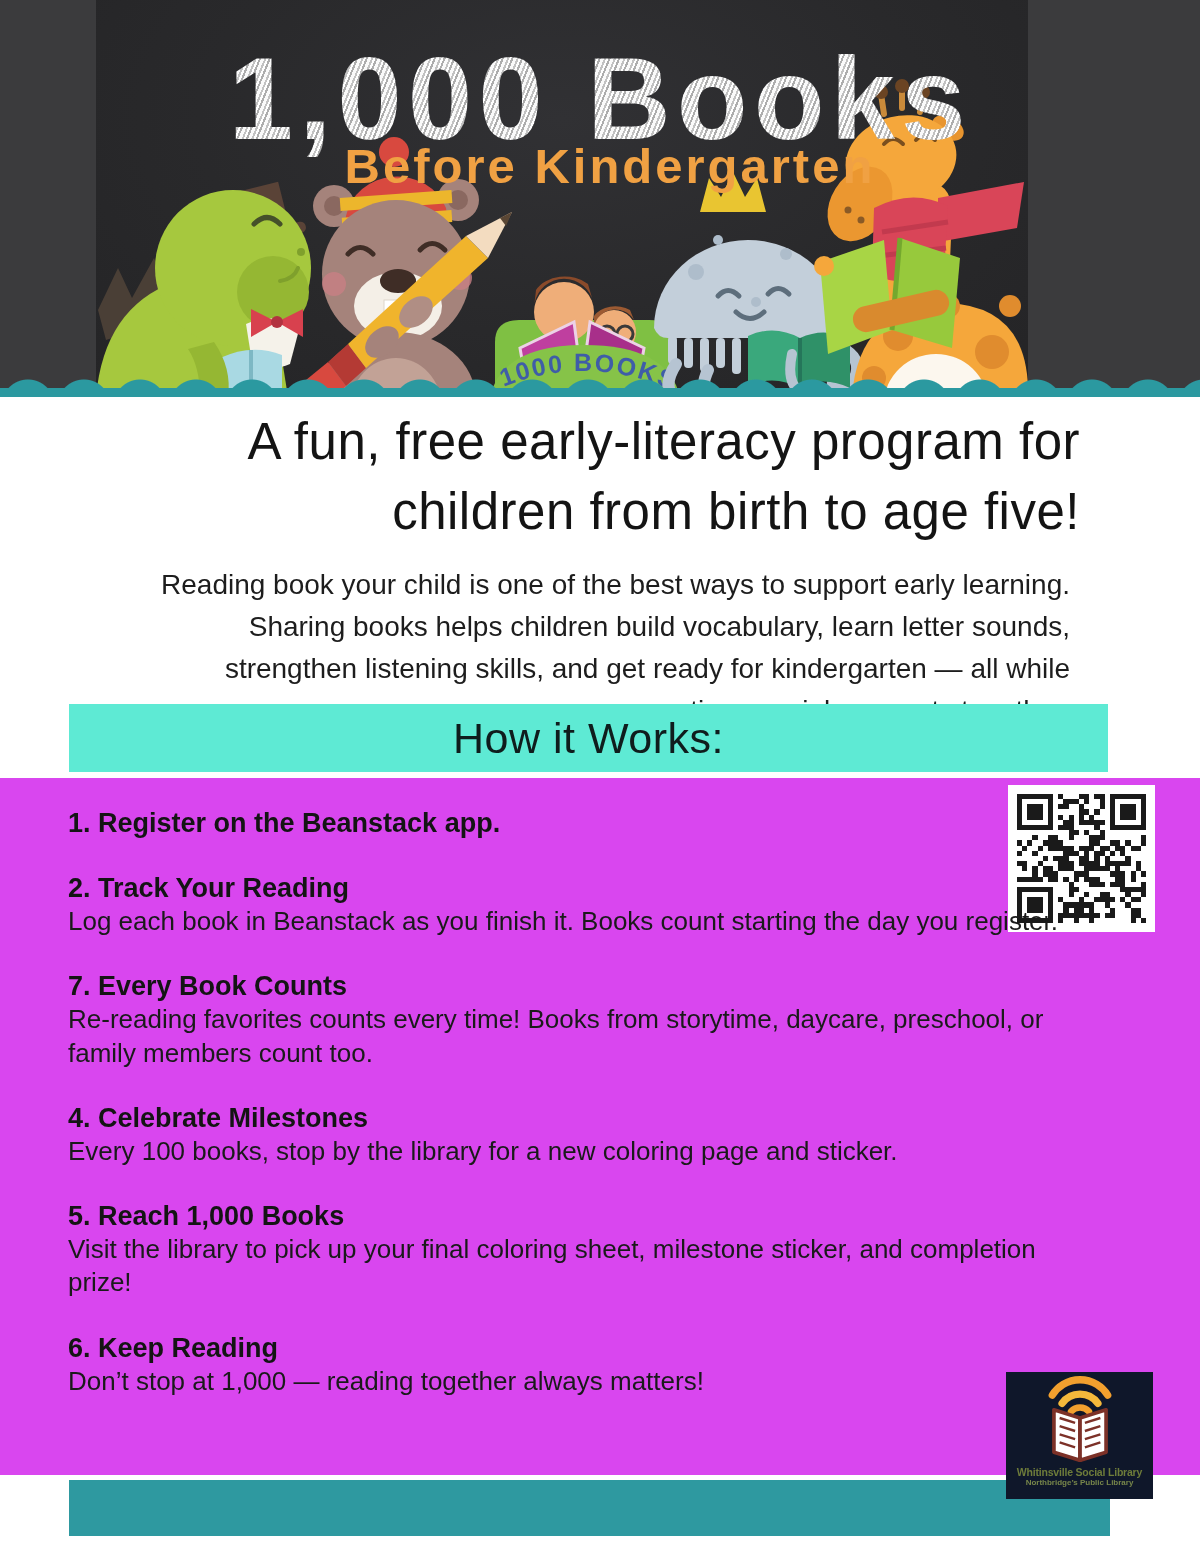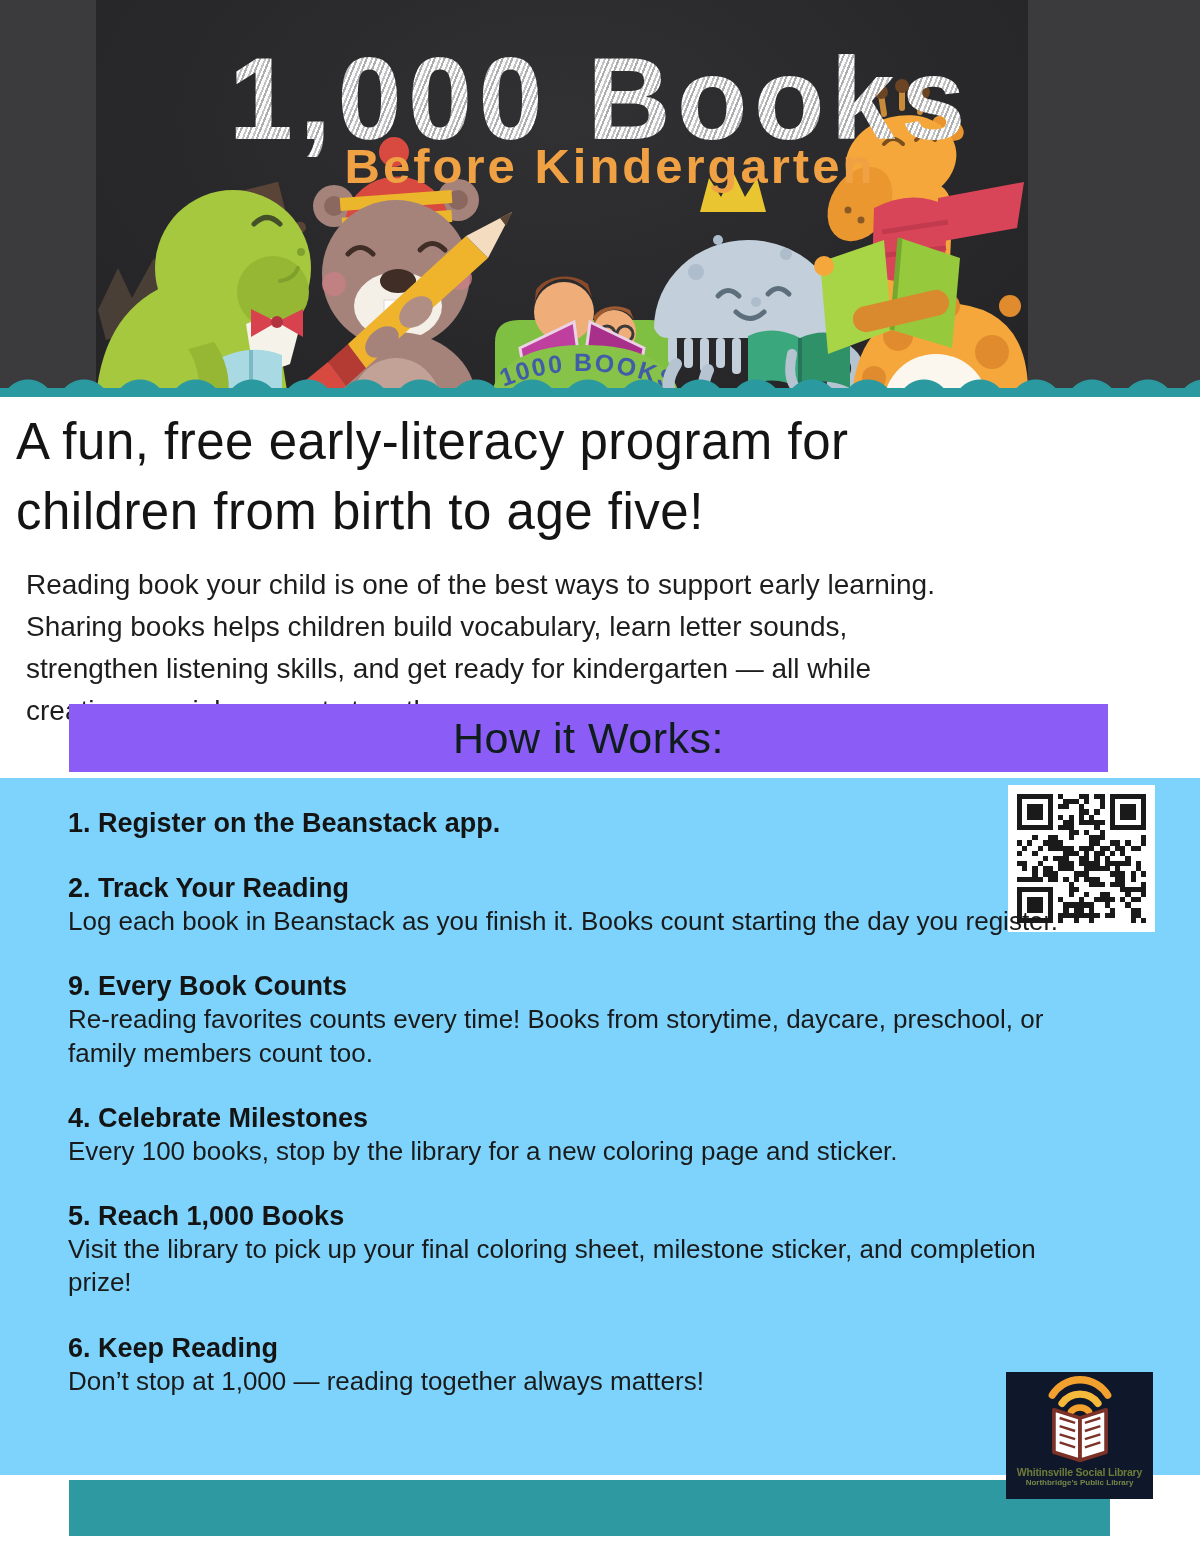--- a/index.html
+++ b/index.html
@@ -19,34 +19,34 @@
   }
   .chalk-subtitle{position:absolute;left:10px;top:138px;width:100%;text-align:center;
                   font-size:49px;font-weight:700;letter-spacing:3px;color:#f0a143;white-space:nowrap;}
   .animals{position:absolute;left:96px;top:0;width:932px;height:397px;}
   .scallop{position:absolute;left:0;bottom:0;width:100%;height:30px;
            background-image:radial-gradient(circle 27px at 28px 39px, #2b99a0 26px, rgba(0,0,0,0) 27px);
            background-size:56px 60px;background-repeat:repeat-x;}
   .scallop::after{content:"";position:absolute;left:0;bottom:0;width:100%;height:9px;background:#2b99a0;}
 
   
-  .intro{position:absolute;left:0;top:397px;width:1080px;text-align:left;padding-left:16px;}
+  .intro{position:absolute;left:0;top:397px;width:1080px;text-align:right;}
   .intro-heading{margin:10px 0 0 0;font-size:51px;font-weight:500;line-height:1.38;
                  color:#141414;letter-spacing:0.5px;}
   .intro-heading span{display:block;}
   .intro-paragraph{margin:16px auto 0 auto;width:1060px;font-size:28px;line-height:1.5;color:#1d1d1d;}
   .intro-paragraph span{display:block;}
 
   
-  .how-banner{position:absolute;left:69px;top:704px;width:1039px;height:68px;background:#8b5cf6;
+  .how-banner{position:absolute;left:69px;top:704px;width:1039px;height:68px;background:#5eead4;
               display:flex;align-items:center;justify-content:center;}
   .how-banner-title{font-size:43px;font-weight:500;color:#0f1d1d;letter-spacing:0.5px;}
 
   
-  .green-section{position:absolute;left:0;top:778px;width:1200px;height:697px;background:#7dd3fc;}
+  .green-section{position:absolute;left:0;top:778px;width:1200px;height:697px;background:#d946ef;}
   .steps{position:absolute;left:68px;top:28px;width:1005px;}
   .step{margin-bottom:31px;}
   .step-title{font-size:27px;font-weight:700;color:#141414;line-height:1.26;}
   .step-body{font-size:26px;color:#1a1a1a;line-height:1.28;}
 
   .qr-box{position:absolute;left:1008px;top:7px;width:147px;height:147px;background:#ffffff;
           display:flex;align-items:center;justify-content:center;}
   .qr-box svg{width:129px;height:129px;}
 
   
@@ -475,21 +475,21 @@
     </div>
     <div class="steps">
       <div class="step">
         <div class="step-title">1. Register on the Beanstack app.</div>
       </div>
       <div class="step">
         <div class="step-title">2. Track Your Reading</div>
         <div class="step-body">Log each book in Beanstack as you finish it. Books count starting the day you register.</div>
       </div>
       <div class="step">
-        <div class="step-title">9. Every Book Counts</div>
+        <div class="step-title">7. Every Book Counts</div>
         <div class="step-body">Re-reading favorites counts every time! Books from storytime, daycare, preschool, or family members count too.</div>
       </div>
       <div class="step">
         <div class="step-title">4. Celebrate Milestones</div>
         <div class="step-body">Every 100 books, stop by the library for a new coloring page and sticker.</div>
       </div>
       <div class="step">
         <div class="step-title">5. Reach 1,000 Books</div>
         <div class="step-body">Visit the library to pick up your final coloring sheet, milestone sticker, and completion prize!</div>
       </div>

